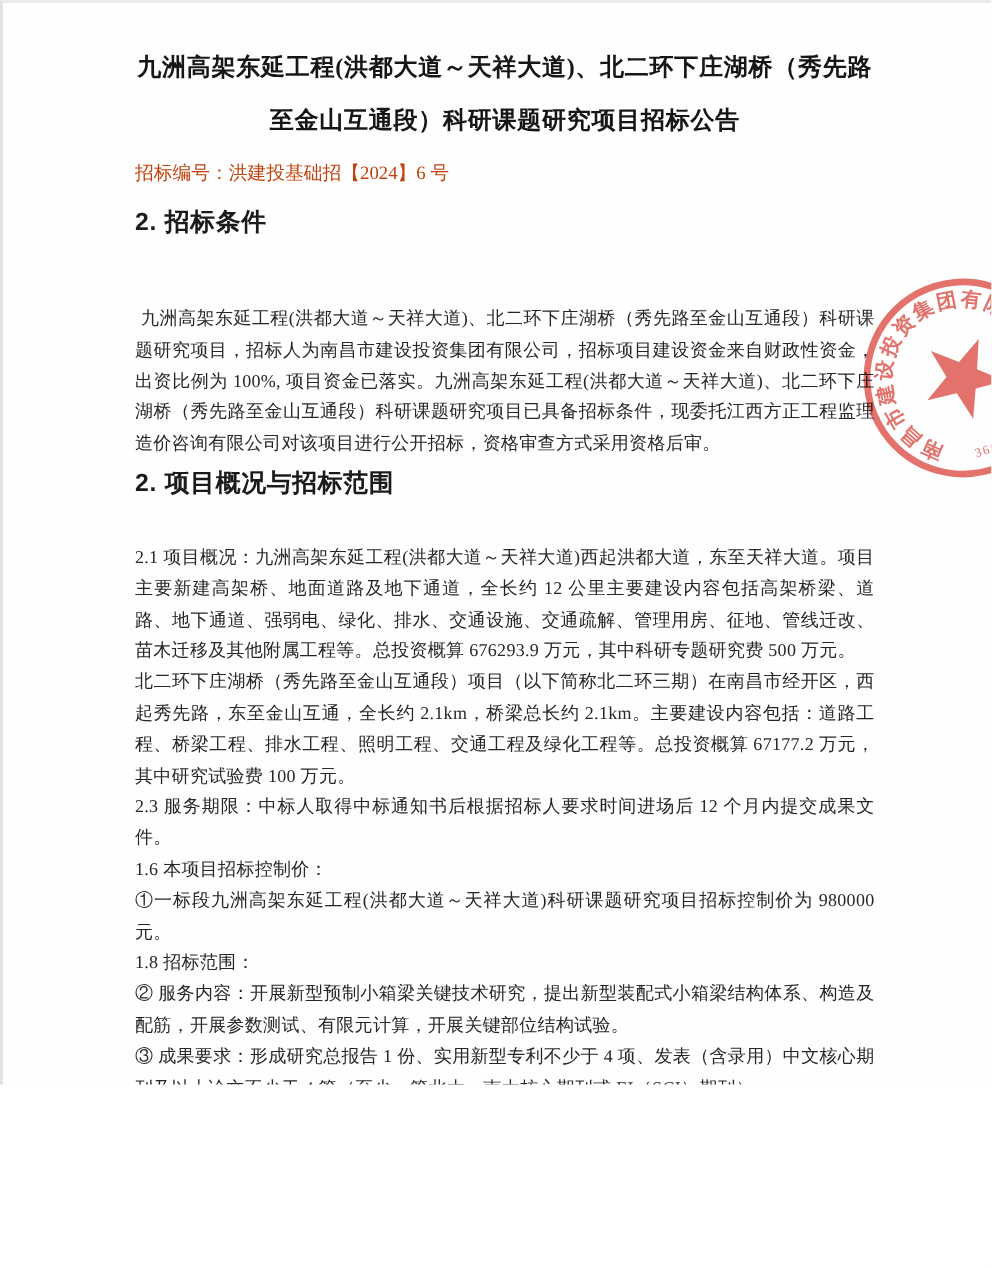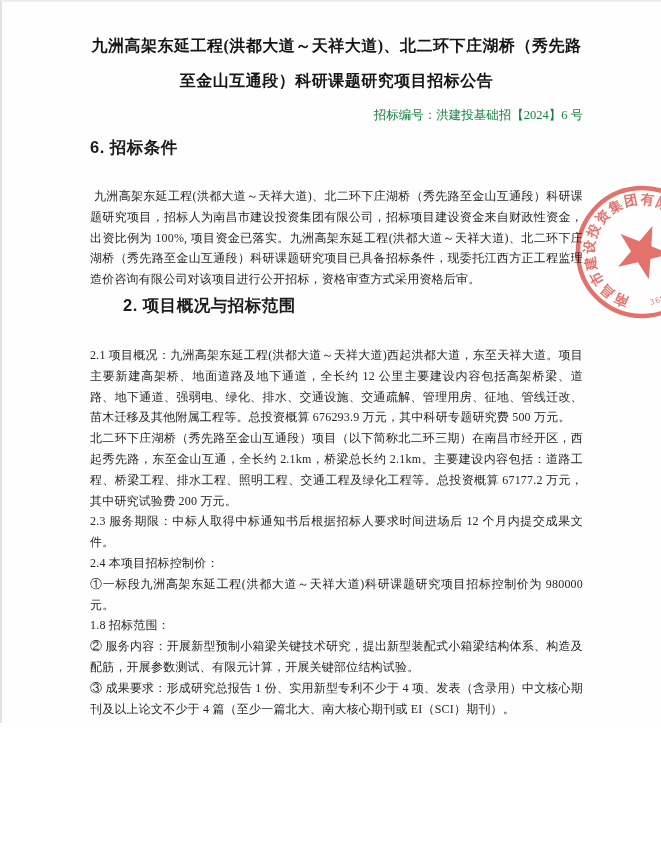--- a/index.html
+++ b/index.html
@@ -26,34 +26,34 @@
     margin:0;
     font-size:16px;
     font-weight:bold;
     line-height:35px;
     text-align:center;
     color:#161616;
     letter-spacing:0.5px;
   }
   .bid-no {
     margin-top:9px;
-    text-align:right;
+    text-align:left;
     font-size:12.5px;
-    color:#15803d;
+    color:#c2410c;
   }
   .sec-heading {
     font-family:"Liberation Sans","DejaVu Sans",sans-serif;
     font-size:16.5px;
     font-weight:bold;
     color:#1b1b1b;
     margin:13px 0 0 0;
     letter-spacing:0.5px;
   }
-  .sec-heading.second { margin-top:5px;margin-left:33px; }
-  .sec-body { margin-top:27px; }
+  .sec-heading.second { margin-top:5px; }
+  .sec-body { margin-top:43px; }
   .sec-body.second { margin-top:28px; }
   p.body-par {
     margin:0;
     font-size:12px;
     line-height:20.8px;
     text-align:justify;
     color:#262626;
     letter-spacing:0.2px;
   }
   p.first-indent { text-indent:4px; }
@@ -70,31 +70,31 @@
 </head>
 <body>
 
 <div class="page">
   <div class="content">
 
     <h1 class="doc-title">九洲高架东延工程(洪都大道～天祥大道)、北二环下庄湖桥（秀先路至金山互通段）科研课题研究项目招标公告</h1>
 
     <div class="bid-no">招标编号：洪建投基础招【2024】6 号</div>
 
-    <h2 class="sec-heading">6. 招标条件</h2>
+    <h2 class="sec-heading">2. 招标条件</h2>
     <div class="sec-body">
       <p class="body-par first-indent">九洲高架东延工程(洪都大道～天祥大道)、北二环下庄湖桥（秀先路至金山互通段）科研课题研究项目，招标人为南昌市建设投资集团有限公司，招标项目建设资金来自财政性资金，出资比例为 100%, 项目资金已落实。九洲高架东延工程(洪都大道～天祥大道)、北二环下庄湖桥（秀先路至金山互通段）科研课题研究项目已具备招标条件，现委托江西方正工程监理造价咨询有限公司对该项目进行公开招标，资格审查方式采用资格后审。</p>
     </div>
 
     <h2 class="sec-heading second">2. 项目概况与招标范围</h2>
     <div class="sec-body second">
       <p class="body-par">2.1 项目概况：九洲高架东延工程(洪都大道～天祥大道)西起洪都大道，东至天祥大道。项目主要新建高架桥、地面道路及地下通道，全长约 12 公里主要建设内容包括高架桥梁、道路、地下通道、强弱电、绿化、排水、交通设施、交通疏解、管理用房、征地、管线迁改、苗木迁移及其他附属工程等。总投资概算 676293.9 万元，其中科研专题研究费 500 万元。</p>
-      <p class="body-par">北二环下庄湖桥（秀先路至金山互通段）项目（以下简称北二环三期）在南昌市经开区，西起秀先路，东至金山互通，全长约 2.1km，桥梁总长约 2.1km。主要建设内容包括：道路工程、桥梁工程、排水工程、照明工程、交通工程及绿化工程等。总投资概算 67177.2 万元，其中研究试验费 200 万元。</p>
+      <p class="body-par">北二环下庄湖桥（秀先路至金山互通段）项目（以下简称北二环三期）在南昌市经开区，西起秀先路，东至金山互通，全长约 2.1km，桥梁总长约 2.1km。主要建设内容包括：道路工程、桥梁工程、排水工程、照明工程、交通工程及绿化工程等。总投资概算 67177.2 万元，其中研究试验费 100 万元。</p>
       <p class="body-par">2.3 服务期限：中标人取得中标通知书后根据招标人要求时间进场后 12 个月内提交成果文件。</p>
-      <p class="body-par">2.4 本项目招标控制价：</p>
+      <p class="body-par">1.6 本项目招标控制价：</p>
       <p class="body-par">①一标段九洲高架东延工程(洪都大道～天祥大道)科研课题研究项目招标控制价为 980000 元。</p>
       <p class="body-par">1.8 招标范围：</p>
       <p class="body-par">② 服务内容：开展新型预制小箱梁关键技术研究，提出新型装配式小箱梁结构体系、构造及配筋，开展参数测试、有限元计算，开展关键部位结构试验。</p>
       <p class="body-par">③ 成果要求：形成研究总报告 1 份、实用新型专利不少于 4 项、发表（含录用）中文核心期刊及以上论文不少于 4 篇（至少一篇北大、南大核心期刊或 EI（SCI）期刊）。</p>
 
     </div>
   </div>
 
   <svg class="seal" viewBox="0 0 176 176" aria-hidden="true">
     <defs>

